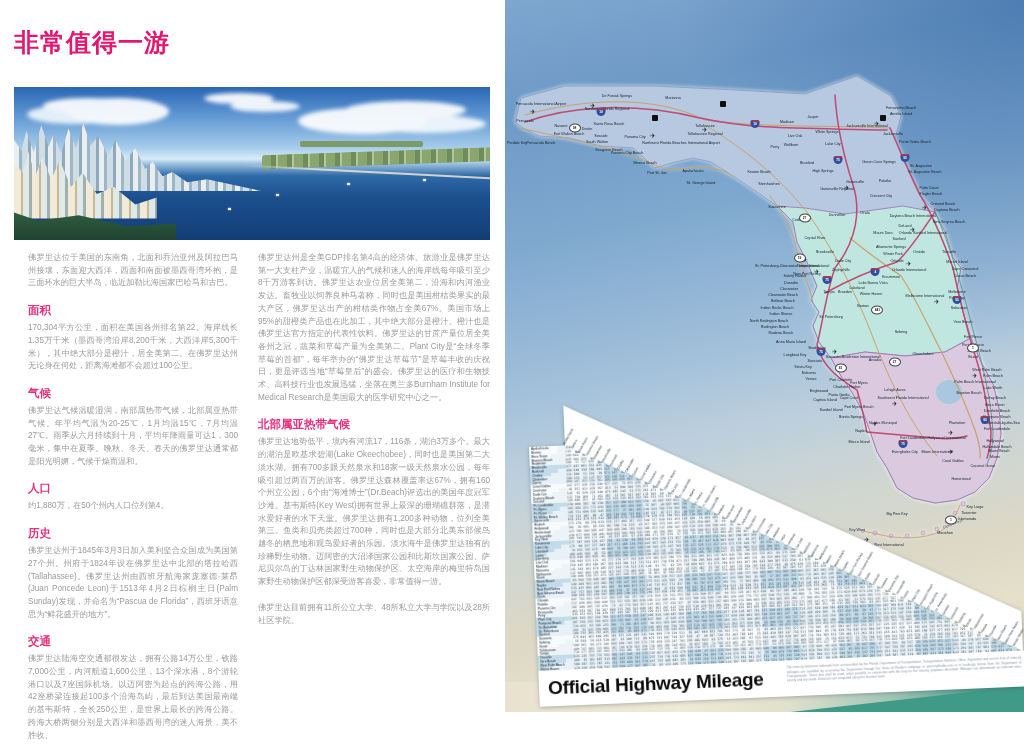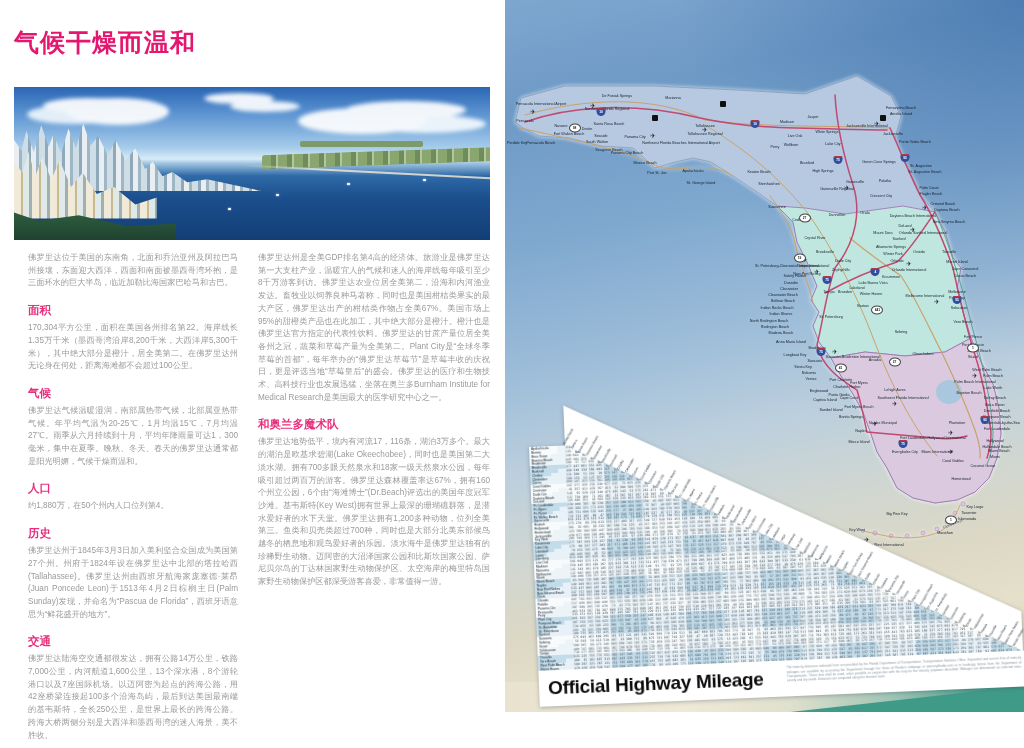--- a/index.html
+++ b/index.html
@@ -87,21 +87,21 @@
   #mx-title{position:absolute;left:9px;top:7px;font-size:19px;font-weight:bold;color:#0a0a0a;letter-spacing:-0.3px;}
   #mx-note{position:absolute;left:248px;top:5px;width:470px;font-size:6.2px;color:#8a97a3;
     transform:scale(.5);transform-origin:0 0;line-height:1.4;text-align:justify;}
 </style>
 </head>
 <body>
 
 <div id="canvas">
 
   <div id="page-left">
-    <div id="page-title">气候干燥而温和</div>
+    <div id="page-title">非常值得一游</div>
 
     <div id="photo">
       <div class="cl c1"></div>
       <div class="cl c2"></div>
       <div class="cl c3"></div>
       <div class="isl"></div>
       <div class="isl2"></div>
       <div class="cw"></div>
       <div class="city"></div>
       <div class="city2"></div>
@@ -136,24 +136,25 @@
         <h3>交通</h3>
         <p>佛罗里达陆海空交通都很发达，拥有公路14万公里，铁路7,000公里，内河航道1,600公里，13个深水港，8个游轮港口以及7座国际机场。以迈阿密为起点的跨海公路，用42座桥梁连接起100多个沿海岛屿，最后到达美国最南端的基韦斯特，全长250公里，是世界上最长的跨海公路。跨海大桥两侧分别是大西洋和墨西哥湾的迷人海景，美不胜收。</p>
       </section>
     </div>
 
     <div class="col col2">
       <section>
         <p>佛罗里达州是全美GDP排名第4高的经济体。旅游业是佛罗里达第一大支柱产业，温暖宜人的气候和迷人的海岸线每年吸引至少8千万游客到访。佛罗里达农业位居全美第二，沿海和内河渔业发达。畜牧业以饲养良种马著称，同时也是美国柑桔类果实的最大产区，佛罗里达出产的柑桔类作物占全美67%。美国市场上95%的甜橙类产品也在此加工，其中绝大部分是橙汁。橙汁也是佛罗里达官方指定的代表性饮料。佛罗里达的甘蔗产量位居全美各州之冠，蔬菜和草莓产量为全美第二。Plant City是“全球冬季草莓的首都”，每年举办的“佛罗里达草莓节”是草莓丰收的庆祝日，更是评选当地“草莓皇后”的盛会。佛罗里达的医疗和生物技术、高科技行业也发展迅猛，坐落在奥兰多Burnham Institute for Medical Research是美国最大的医学研究中心之一。</p>
       </section>
       <section>
-        <h3>和奥兰多魔术队</h3>
+        <h3>北部属亚热带气候</h3>
         <p>佛罗里达地势低平，境内有河流17，116条，湖泊3万多个。最大的湖泊是欧基求碧湖(Lake Okeechobee)，同时也是美国第二大淡水湖。拥有700多眼天然泉水和18家一级天然泉水公园，每年吸引超过两百万的游客。佛罗里达森林覆盖率达67%，拥有160个州立公园，6个由“海滩博士”(Dr.Beach)评选出的美国年度冠军沙滩。基韦斯特(Key West)拥有世界上最深的珊瑚礁群落，是潜水爱好者的水下天堂。佛罗里达拥有1,200多种动物，位列全美第三。鱼类和贝壳类超过700种，同时也是大部分北美东部候鸟越冬的栖息地和观鸟爱好者的乐园。淡水海牛是佛罗里达独有的珍稀野生动物。迈阿密的大沼泽国家公园和比斯坎国家公园、萨尼贝尔岛的丁达林国家野生动物保护区、太空海岸的梅里特岛国家野生动物保护区都深受游客喜爱，非常值得一游。</p>
       </section>
       <section>
+        <p>佛罗里达目前拥有11所公立大学、48所私立大学与学院以及28所社区学院。</p>
       </section>
     </div>
   </div>
 
   <div id="page-right">
     <div class="sea"></div>
     <div class="sea2"></div>
 
     <div id="map">
       <svg width="519" height="712" viewBox="0 0 519 712">

